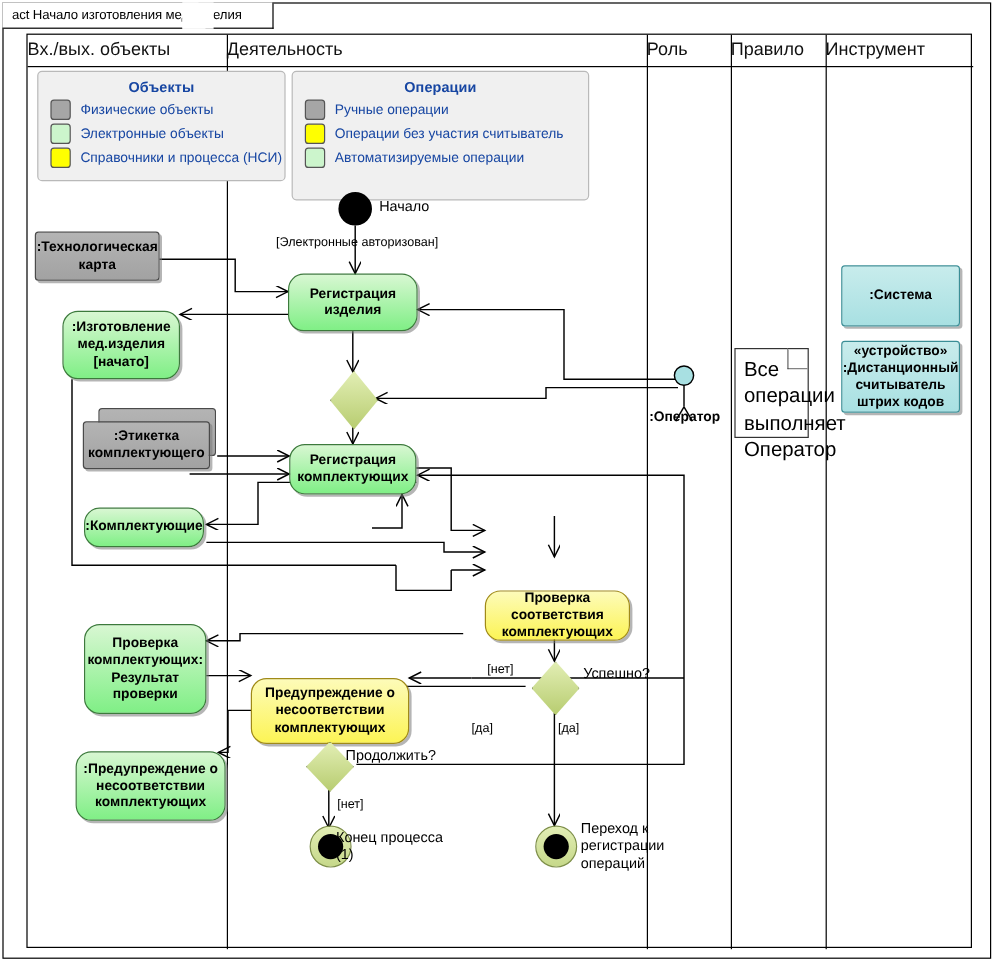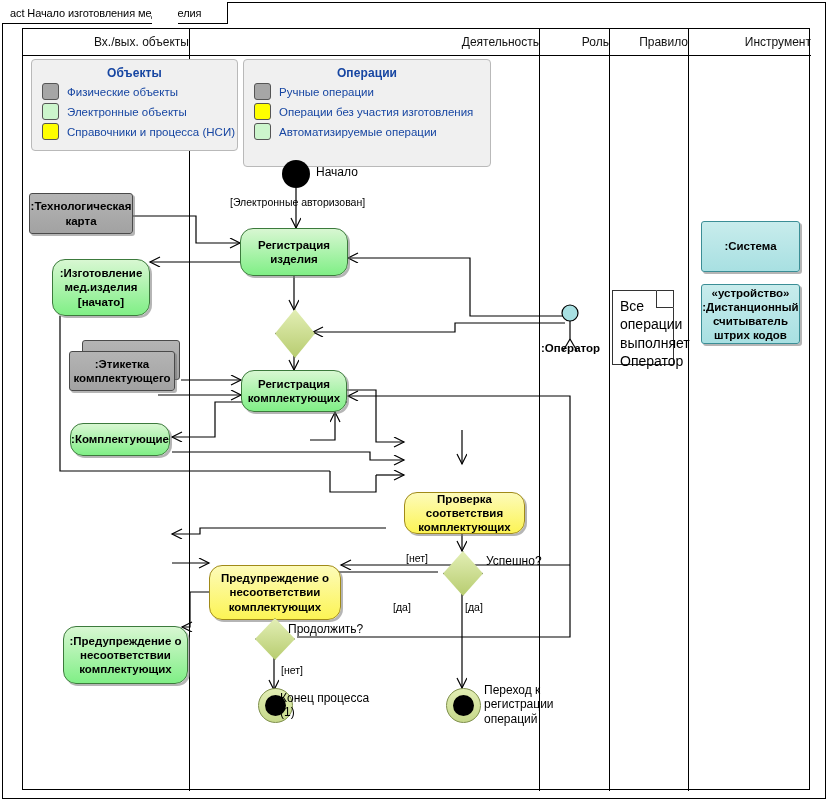--- a/index.html
+++ b/index.html
@@ -22,21 +22,21 @@
         width:34px;height:34px;background:#fff;border-left:1px solid #000;
         transform:rotate(30deg);}
 
   
   .lanes{position:absolute;left:22px;top:28px;width:788px;height:762px;
          box-sizing:border-box;border:1px solid #000;}
   .lane-v{position:absolute;top:0;width:0;height:762px;border-left:1px solid #000;}
   .lane-hdr-line{position:absolute;left:0;top:26px;width:788px;height:0;
                  border-top:1px solid #000;}
   .lane-title{position:absolute;top:4px;height:18px;line-height:18px;
-              text-align:right;font-size:12px;color:#111;}
+              text-align:left;font-size:15px;color:#111;}
 
   
   .legend{position:absolute;box-sizing:border-box;background:#f0f0f0;
           border:1px solid #b9b9b9;border-radius:4px;}
   .legend-title{text-align:center;font-size:12px;font-weight:bold;color:#1746a2;
                 margin-top:6px;letter-spacing:.1px;}
   .legend-row{display:flex;align-items:center;margin:3px 0 0 10px;}
   .legend-sw{width:15px;height:15px;border:1px solid #555;border-radius:3px;
              margin-right:8px;flex:none;}
   .legend-lbl{font-size:11.5px;color:#1746a2;white-space:nowrap;}
@@ -66,21 +66,21 @@
      -webkit-clip-path:polygon(50% 0,100% 50%,50% 100%,0 50%);
      clip-path:polygon(50% 0,100% 50%,50% 100%,0 50%);}
 
   .init-node{position:absolute;border-radius:50%;background:#000;}
   .final-node{position:absolute;border-radius:50%;
       background:linear-gradient(180deg,#e2eeb4,#c6d88a);border:1px solid #7e8f4a;
       display:flex;align-items:center;justify-content:center;}
   .final-node b{display:block;border-radius:50%;background:#000;}
 
   .note{position:absolute;box-sizing:border-box;background:#fff;
-        border:1px solid #333;font-size:14px;line-height:1.32;
+        border:1px solid #333;font-size:17px;line-height:1.32;
         padding:6px 6px 0 7px;}
   .note-fold{position:absolute;right:-1px;top:-1px;width:17px;height:17px;
         background:#fff;border-left:1px solid #333;border-bottom:1px solid #333;
         transform:rotate(0deg);
         -webkit-clip-path:polygon(0 0,100% 100%,0 100%);
         clip-path:polygon(0 0,100% 100%,0 100%);}
 
   .lbl{position:absolute;font-size:10.5px;color:#000;white-space:nowrap;}
   .lbl-b{position:absolute;font-size:12px;color:#000;white-space:nowrap;}
   .lbl-bold{position:absolute;font-size:11.5px;font-weight:bold;color:#000;white-space:nowrap;}
@@ -131,21 +131,21 @@
   </div>
 
   <div class="legend" style="left:243px;top:59px;width:248px;height:108px">
     <div class="legend-title">Операции</div>
     <div class="legend-row">
       <span class="legend-sw" style="background:#a6a6a6"></span>
       <span class="legend-lbl">Ручные операции</span>
     </div>
     <div class="legend-row">
       <span class="legend-sw" style="background:#ffff00"></span>
-      <span class="legend-lbl">Операции без участия изготовления</span>
+      <span class="legend-lbl">Операции без участия считыватель</span>
     </div>
     <div class="legend-row">
       <span class="legend-sw" style="background:#ccf5cc"></span>
       <span class="legend-lbl">Автоматизируемые операции</span>
     </div>
   </div>
 
   <svg class="edges" viewBox="0 0 830 803">
     <defs>
       <marker id="ah" markerWidth="13" markerHeight="13" refX="11" refY="5" orient="auto" markerUnits="userSpaceOnUse">
@@ -273,20 +273,23 @@
 
   <div class="stack-back obj g-gray" style="left:82px;top:340px;width:98px;height:40px"></div>
   <div class="node obj g-gray shadow" style="left:69px;top:351px;width:106px;height:40px">
     <span>:Этикетка комплектующего</span>
   </div>
 
   <div class="node act g-green shadow" style="left:70px;top:423px;width:100px;height:33px">
     <span>:Комплектующие</span>
   </div>
 
+  <div class="node act g-green shadow" style="left:70px;top:520px;width:102px;height:75px">
+    <span>Проверка комплектующих: Результат проверки</span>
+  </div>
 
   <div class="node act g-green shadow" style="left:63px;top:626px;width:125px;height:58px">
     <span>:Предупреждение о несоответствии комплектующих</span>
   </div>
 
   <svg class="actor" style="left:551px;top:303px;width:38px;height:52px" viewBox="0 0 38 52">
     <circle cx="19" cy="10" r="8" fill="#a8e0e2" stroke="#000" stroke-width="1.2"></circle>
     <line x1="19" y1="18" x2="19" y2="36" stroke="#000" stroke-width="1.2"></line>
     <line x1="19" y1="36" x2="12" y2="48" stroke="#000" stroke-width="1.2"></line>
     <line x1="19" y1="36" x2="26" y2="48" stroke="#000" stroke-width="1.2"></line>

